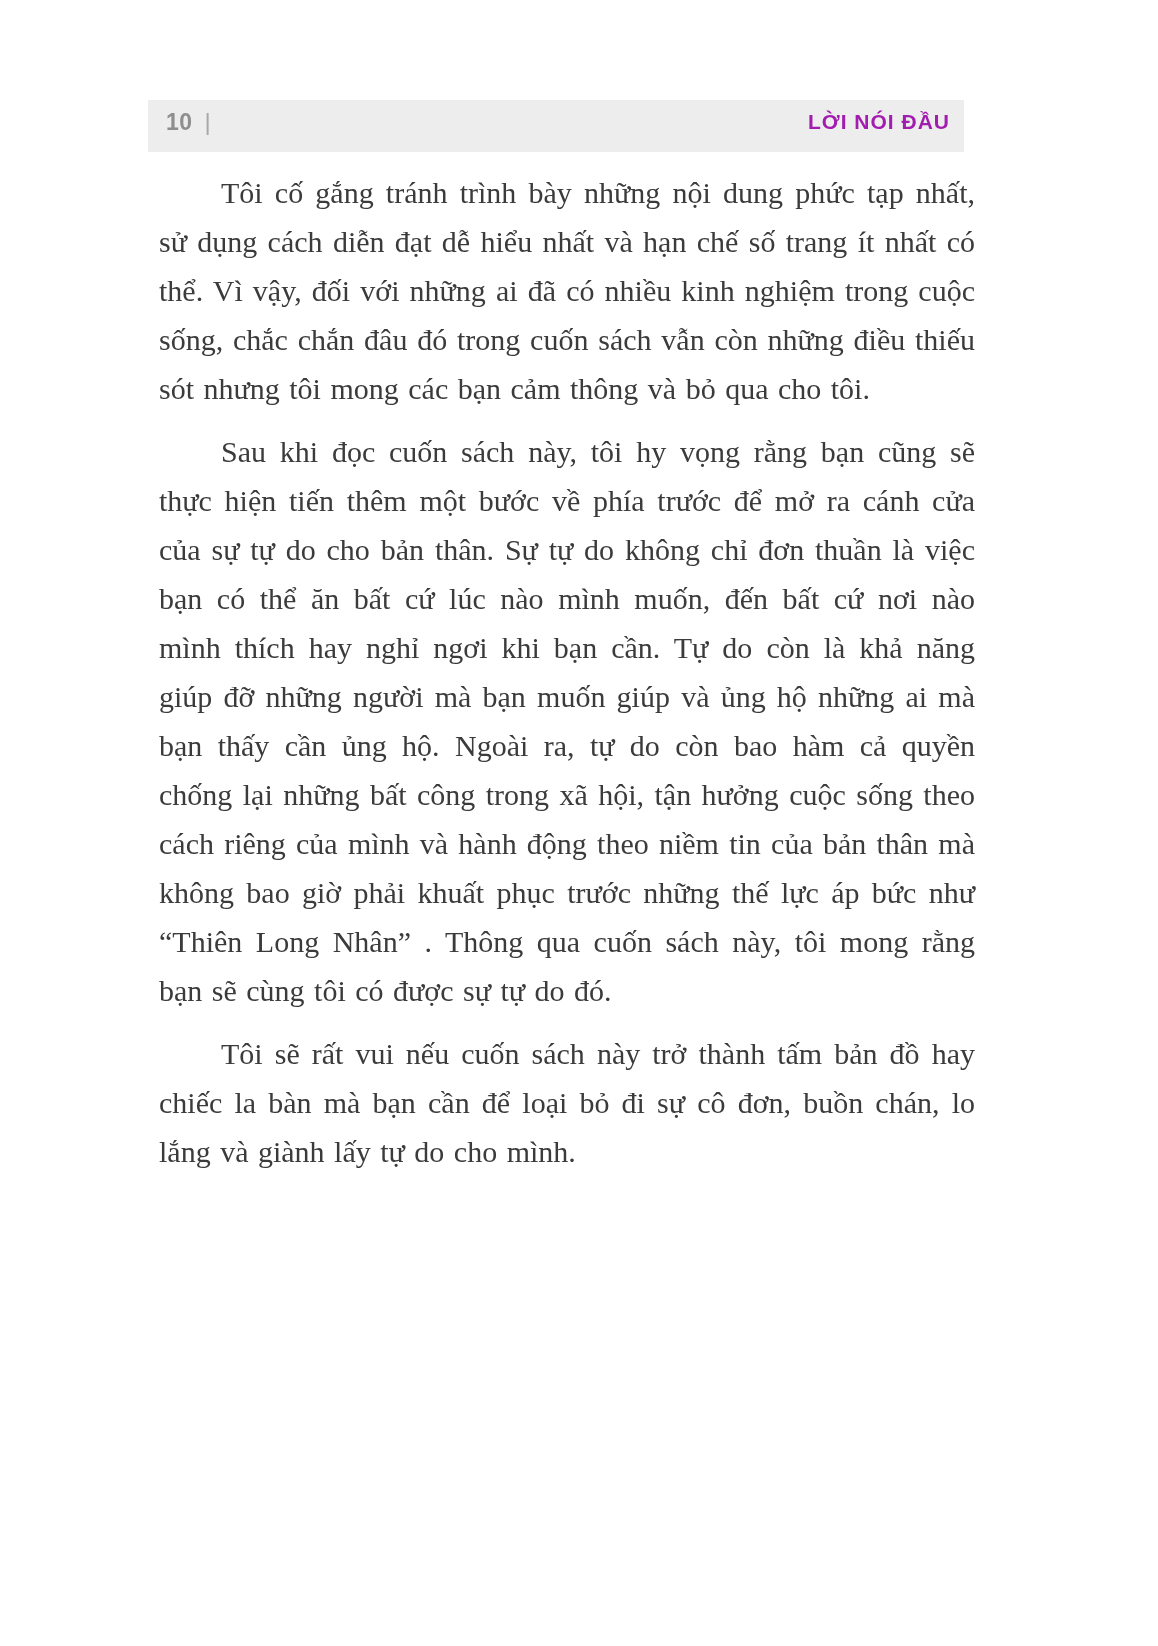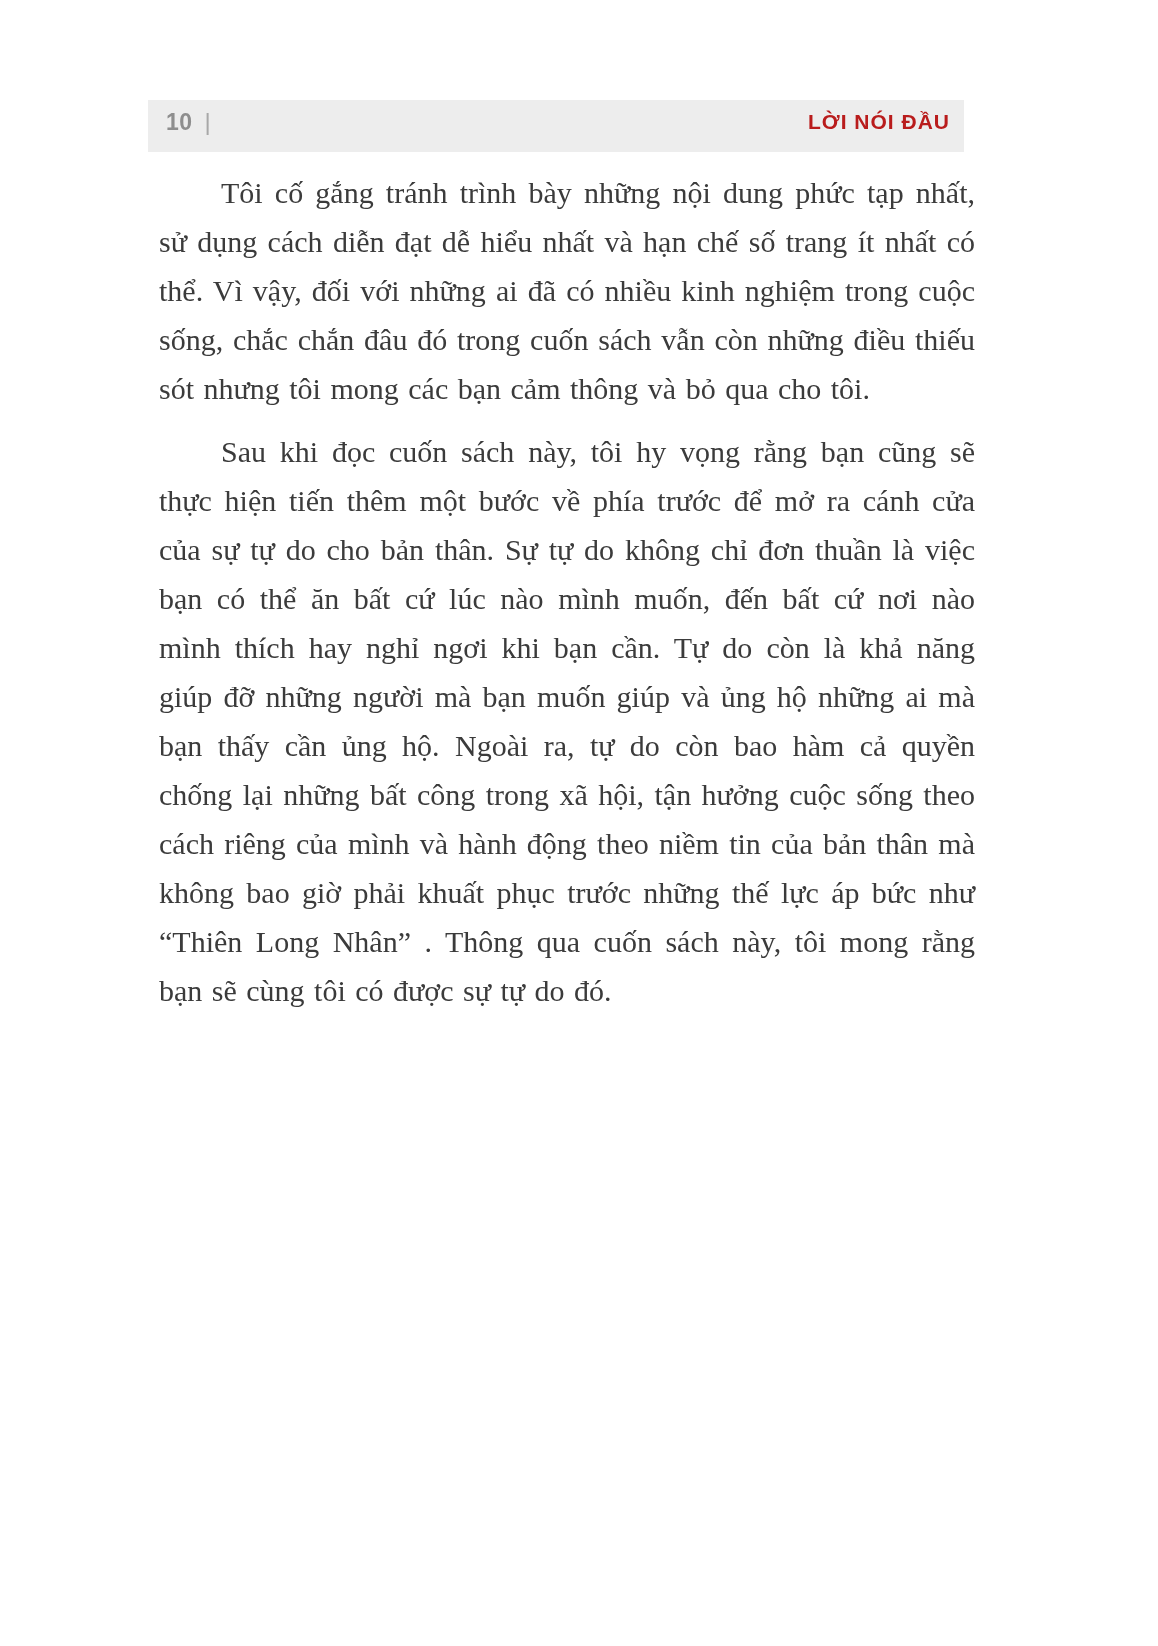--- a/index.html
+++ b/index.html
@@ -57,21 +57,21 @@
     letter-spacing: 0.5px;
   }
 
   .folio .bar {
     color: #a8a8a8;
     font-weight: normal;
     font-size: 24px;
   }
 
   .header-title {
-    color: #b91c1c;
+    color: #a21caf;
     font-size: 21px;
     font-weight: bold;
     letter-spacing: 1px;
   }
 
   
   .body-text {
     position: absolute;
     left: 148px;
     top: 168px;
@@ -98,15 +98,16 @@
     <div class="folio">
       <span>10</span>
       <span class="bar">|</span>
     </div>
     <div class="header-title">LỜI NÓI ĐẦU</div>
   </div>
 
   <div class="body-text">
     <p>Tôi cố gắng tránh trình bày những nội dung phức tạp nhất, sử dụng cách diễn đạt dễ hiểu nhất và hạn chế số trang ít nhất có thể. Vì vậy, đối với những ai đã có nhiều kinh nghiệm trong cuộc sống, chắc chắn đâu đó trong cuốn sách vẫn còn những điều thiếu sót nhưng tôi mong các bạn cảm thông và bỏ qua cho tôi.</p>
     <p>Sau khi đọc cuốn sách này, tôi hy vọng rằng bạn cũng sẽ thực hiện tiến thêm một bước về phía trước để mở ra cánh cửa của sự tự do cho bản thân. Sự tự do không chỉ đơn thuần là việc bạn có thể ăn bất cứ lúc nào mình muốn, đến bất cứ nơi nào mình thích hay nghỉ ngơi khi bạn cần. Tự do còn là khả năng giúp đỡ những người mà bạn muốn giúp và ủng hộ những ai mà bạn thấy cần ủng  hộ. Ngoài ra, tự do còn bao hàm cả quyền chống lại những bất công trong xã hội, tận hưởng cuộc sống theo cách riêng của mình và hành động theo niềm tin của bản thân mà không bao giờ phải khuất phục trước những thế lực áp bức như “Thiên Long Nhân” . Thông qua cuốn sách này, tôi mong rằng bạn sẽ cùng tôi có được sự tự do đó.</p>
+    <p>Tôi sẽ rất vui nếu cuốn sách này trở thành tấm bản đồ hay chiếc la bàn mà bạn cần để loại bỏ đi sự cô đơn, buồn chán, lo lắng và giành lấy tự do cho mình.</p>
   </div>
 
 </div>
 
 </body></html>

